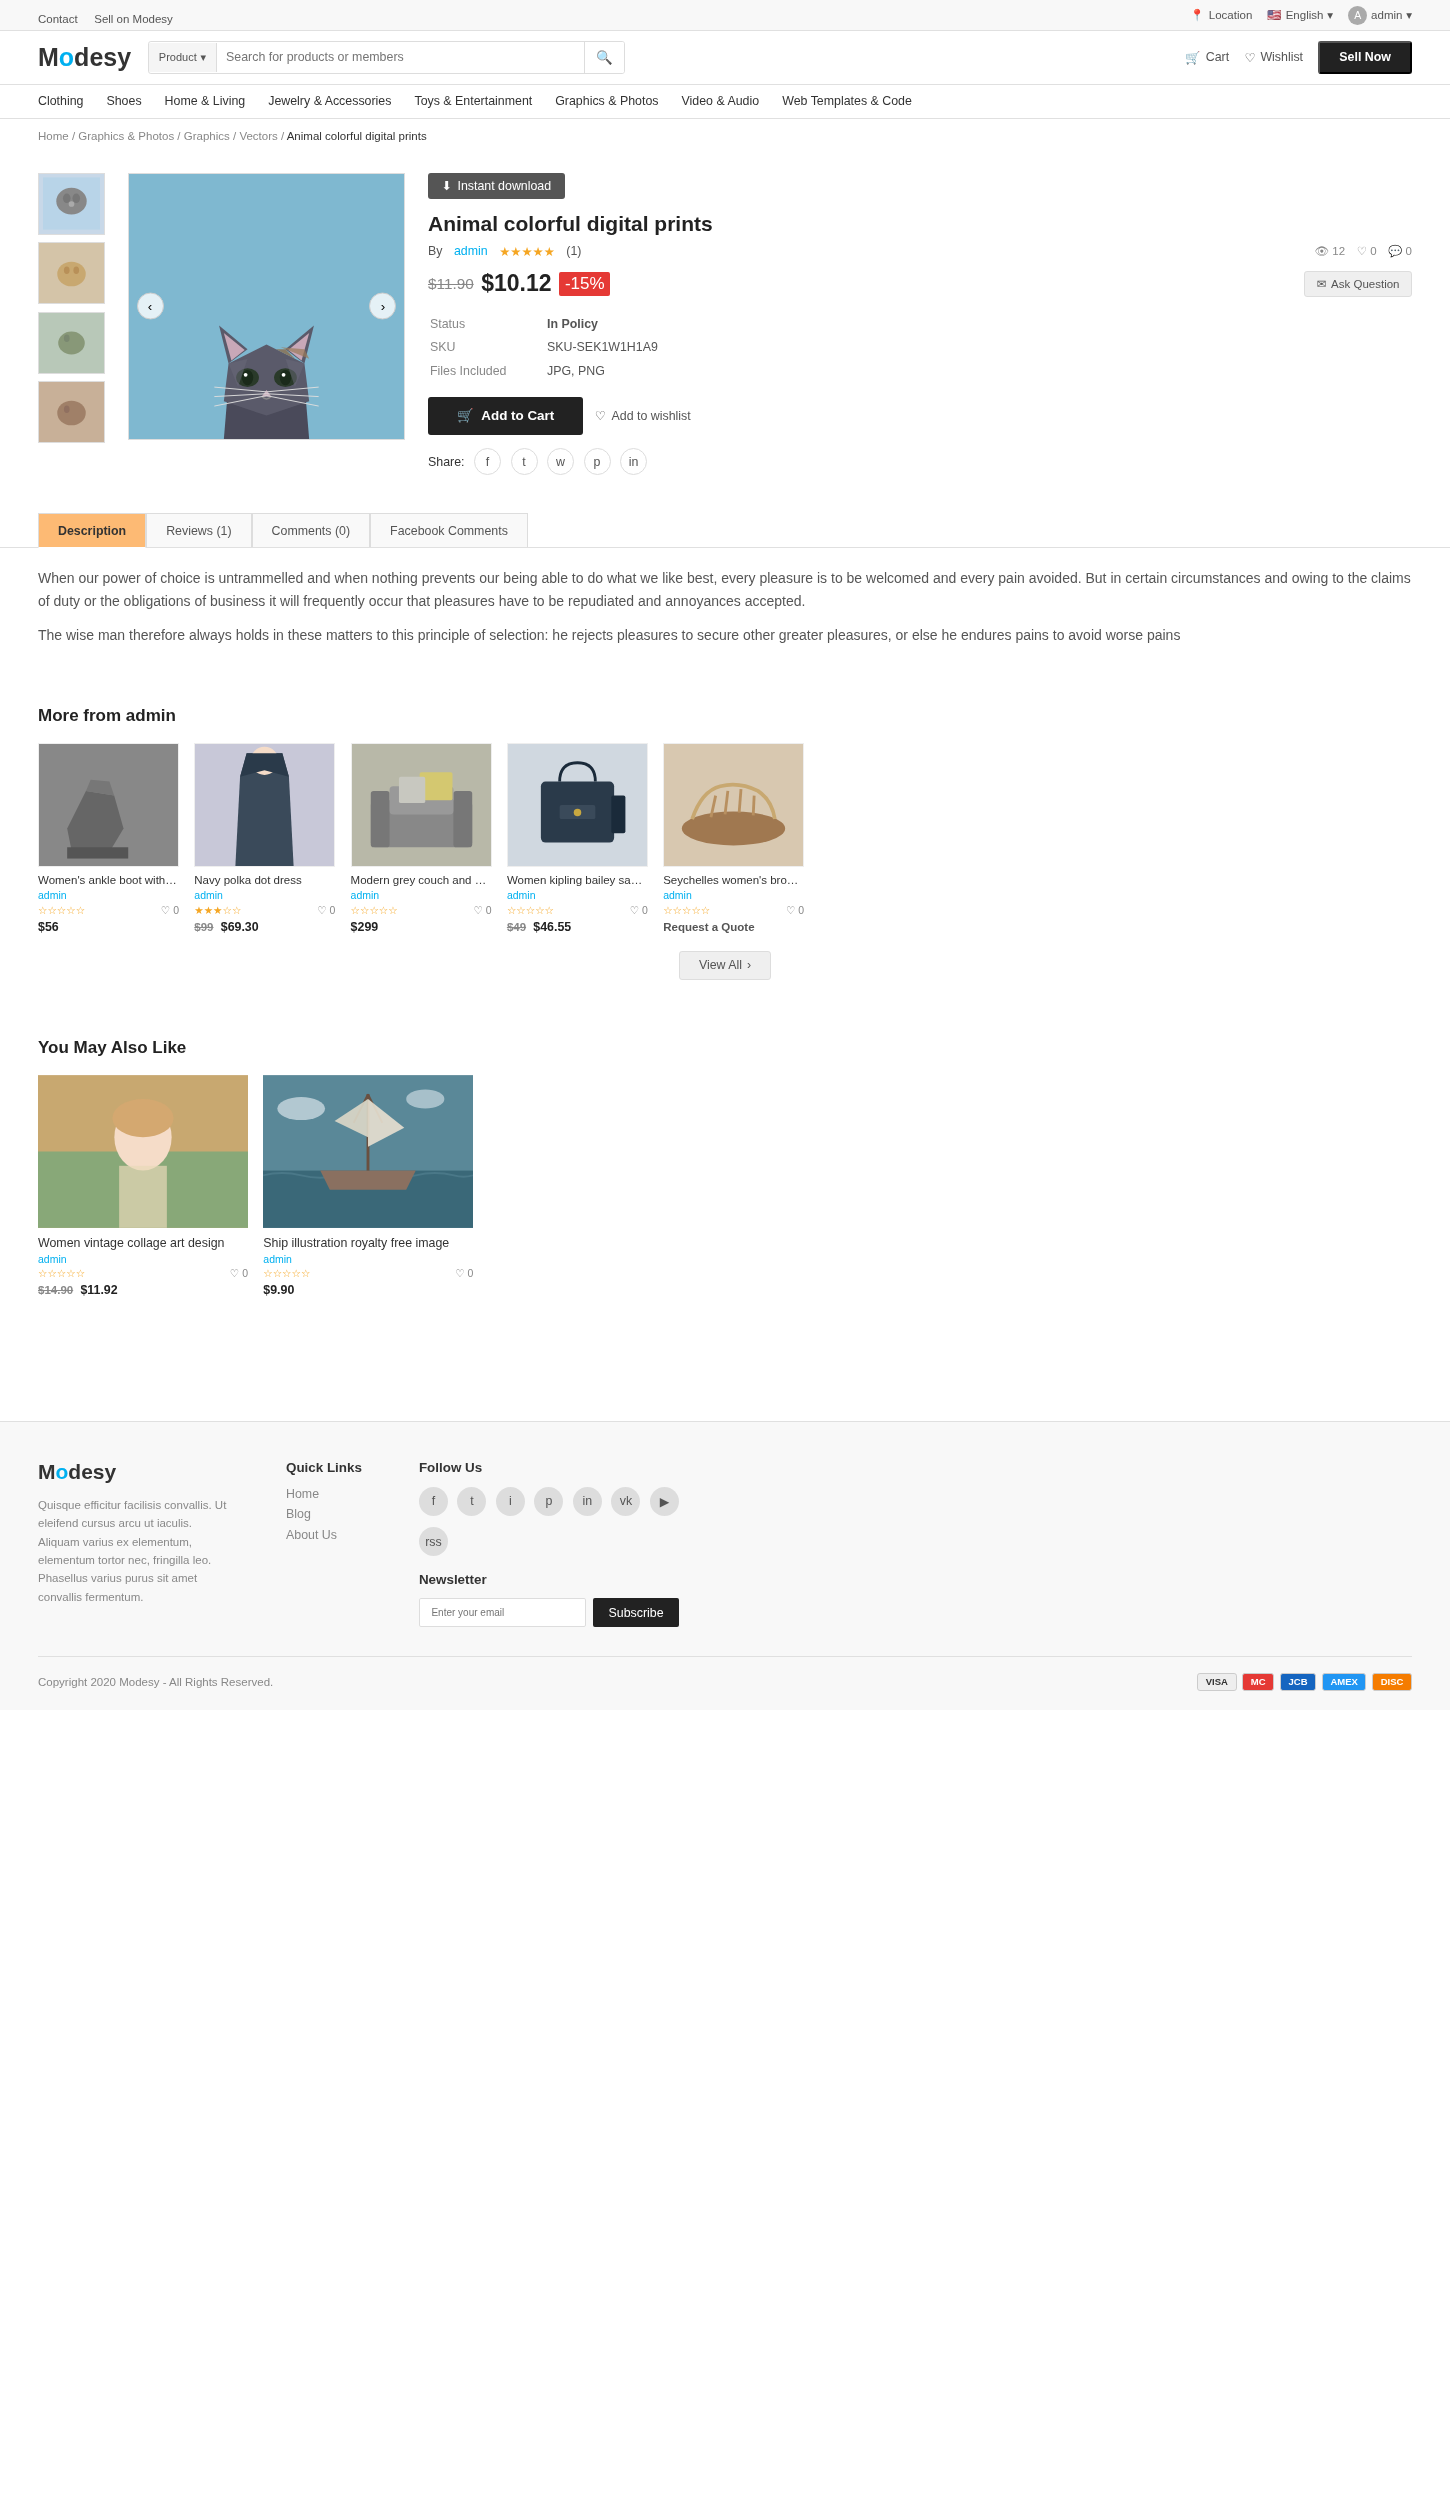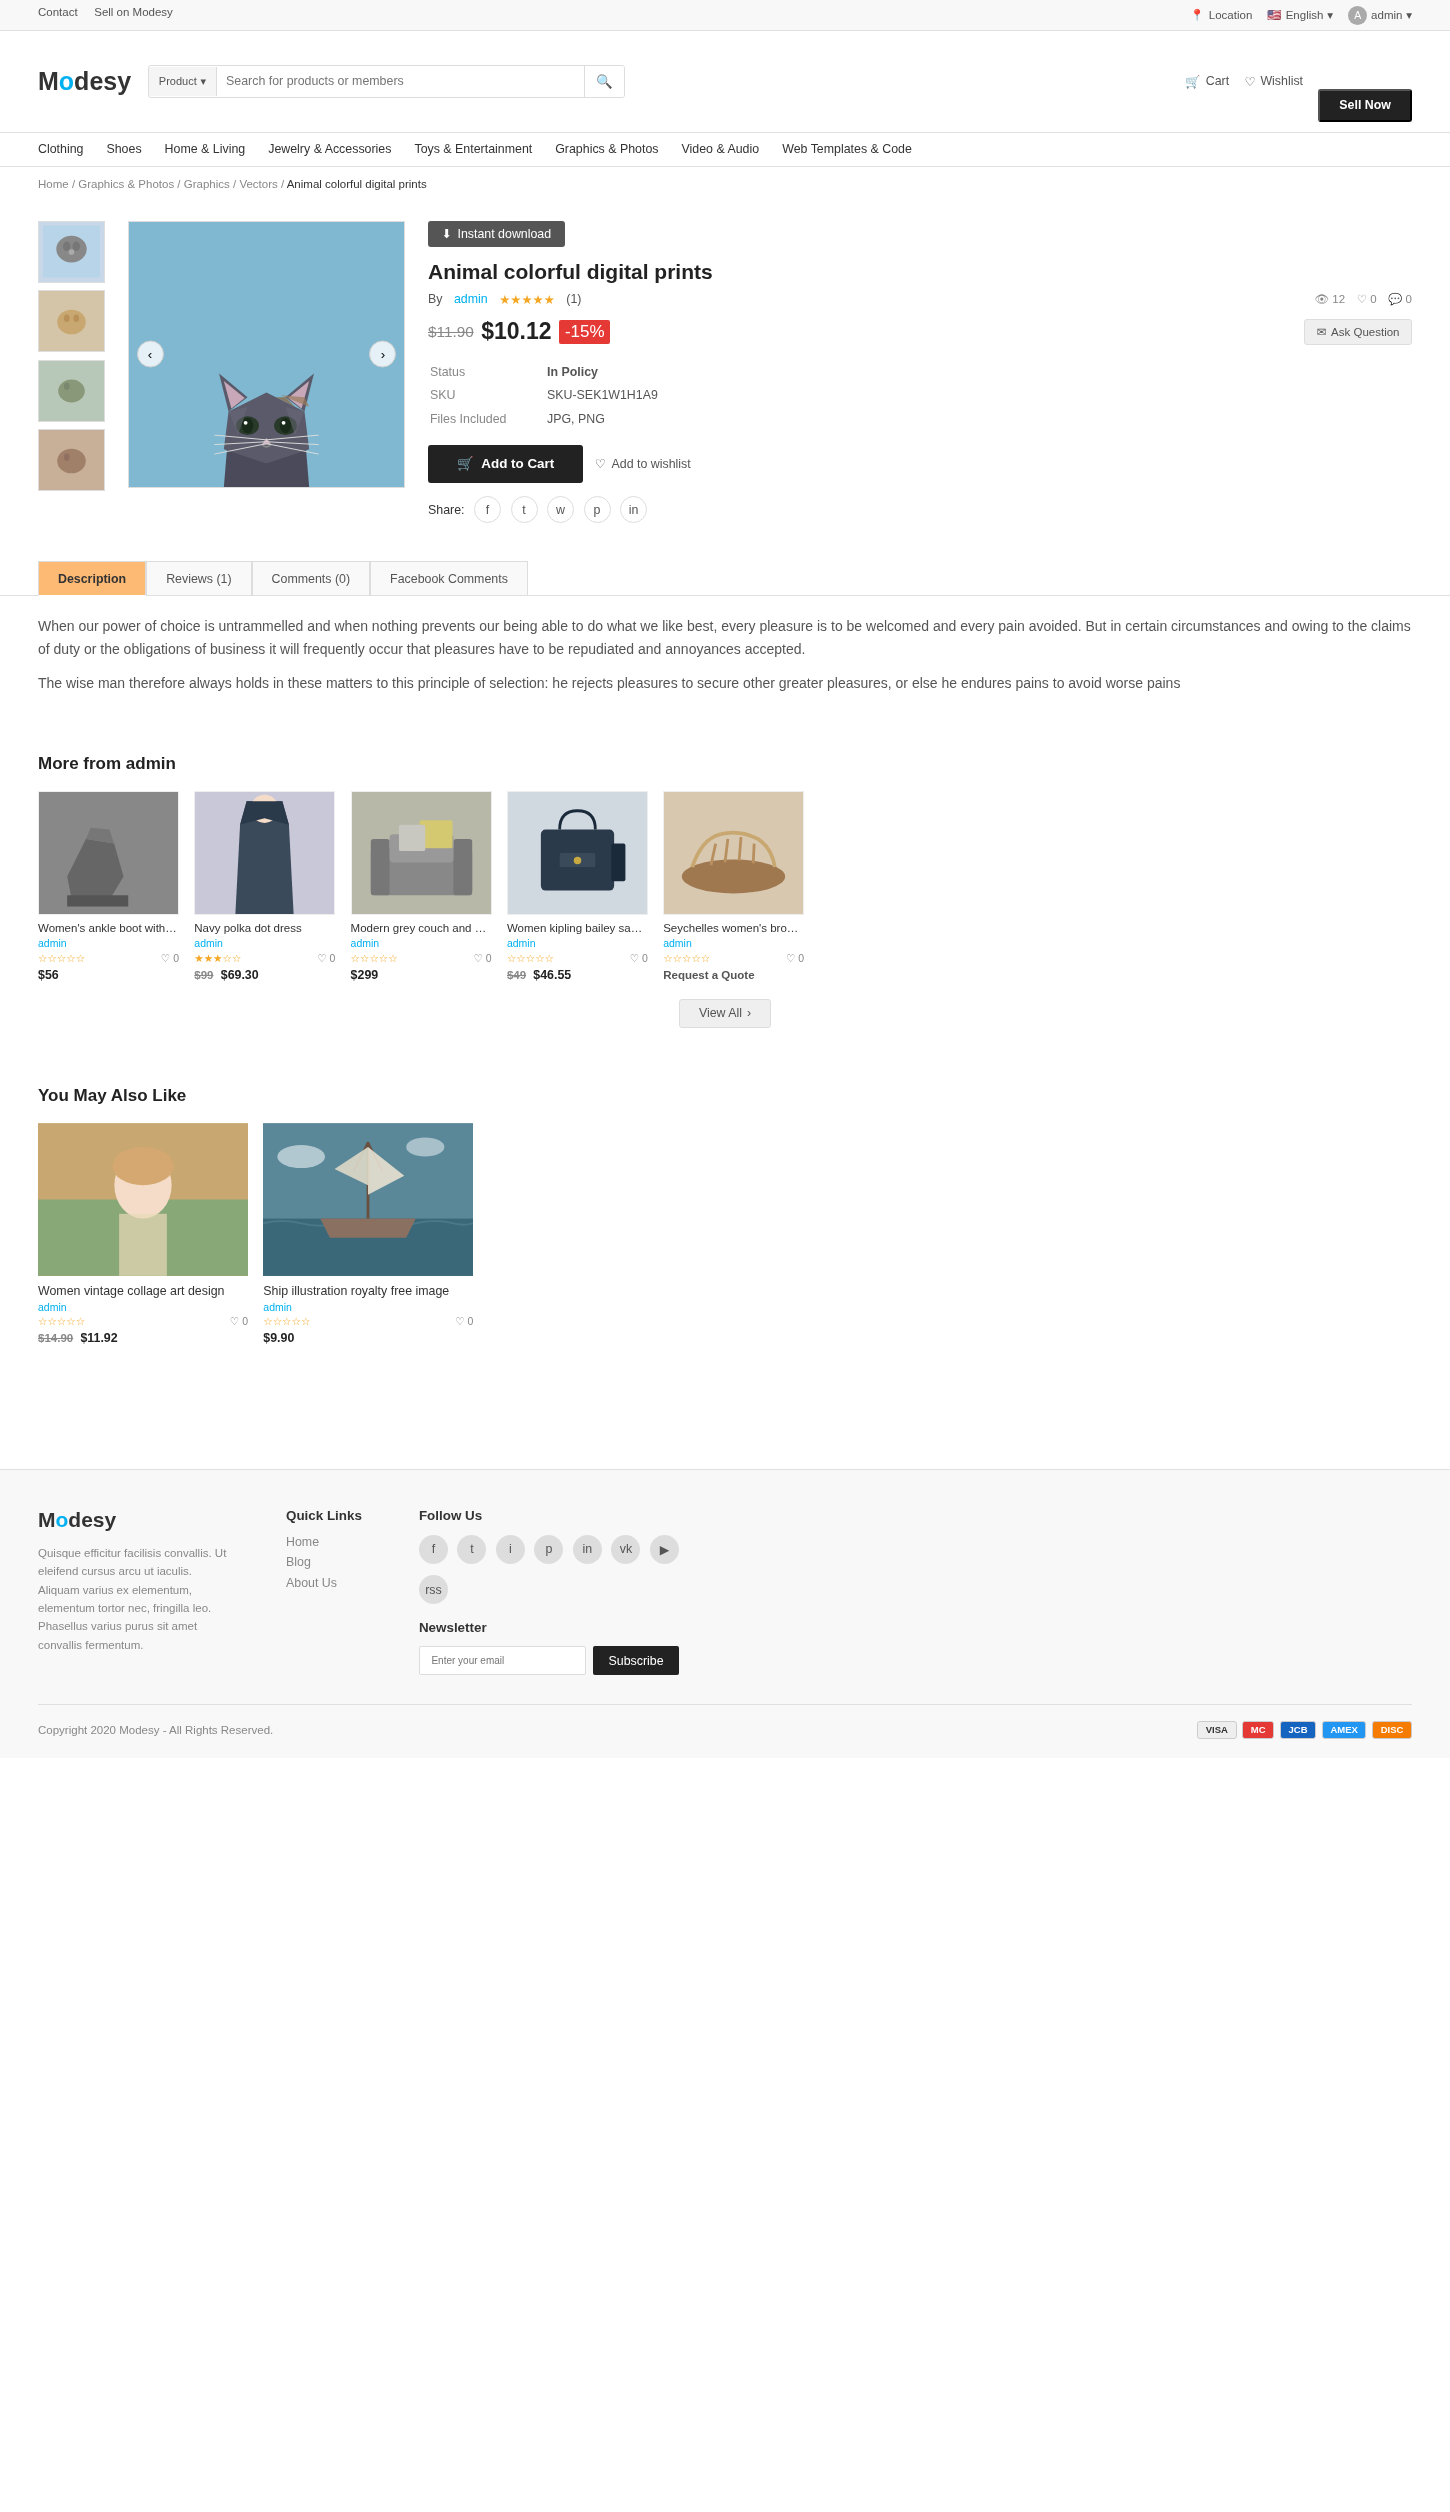--- a/index.html
+++ b/index.html
@@ -1,35 +1,35 @@
 <!DOCTYPE html>
 <html><head>
   <meta charset="utf-8">
   <style>
     * { box-sizing: border-box; margin: 0; padding: 0; }
     body { font-family: Arial, sans-serif; font-size: 13.4px; color: #333; background: #fff; }
     a { text-decoration: none; color: inherit; }
 
     
-    .top-bar { background: #f8f8f8; border-bottom: 1px solid #e0e0e0; padding: 5.7px 38px; display: flex; justify-content: space-between; align-items: flex-start; font-size: 11.5px; color: #555; gap: 31px; }
+    .top-bar { background: #f8f8f8; border-bottom: 1px solid #e0e0e0; padding: 5.7px 38px; display: flex; justify-content: space-between; align-items: flex-end; font-size: 11.5px; color: #555; gap: 31px; }
     .top-bar-left a { margin-right: 13.4px; color: #555; }
     .top-bar-right { display: flex; align-items: center; gap: 15.3px; }
     .top-bar-right span { display: flex; align-items: center; gap: 3.8px; }
 
     
     .header { padding: 9.5px 38px; display: flex; align-items: center; gap: 15.3px; border-bottom: 1px solid #e0e0e0; }
     .logo { font-size: 25px; font-weight: bold; color: #333; min-width: 95px; }
     .logo span { color: #00b0f0; }
     .search-bar { display: flex; align-items: center; border: 1px solid #ddd; border-radius: 2.9px; overflow: hidden; flex: 1; max-width: 477px; }
     .search-dropdown { padding: 7.6px 9.5px; background: #f5f5f5; border-right: 1px solid #ddd; font-size: 11px; color: #555; display: flex; align-items: center; gap: 3.8px; cursor: pointer; white-space: nowrap; }
     .search-input { flex: 1; border: none; outline: none; padding: 7.6px 9.5px; font-size: 12.4px; color: #999; }
     .search-btn { background: #fff; border: none; border-left: 1px solid #ddd; padding: 7.6px 11.5px; cursor: pointer; }
     .header-right { display: flex; align-items: center; gap: 15.3px; margin-left: auto; }
     .header-icon { display: flex; align-items: center; gap: 4.8px; font-size: 12.4px; color: #555; cursor: pointer; }
-    .sell-now-btn { background: #222; color: #fff; padding: 7.6px 19px; border-radius: 2.9px; font-size: 12.4px; font-weight: bold; cursor: pointer; margin-top: 48px; }
+    .sell-now-btn { background: #222; color: #fff; padding: 7.6px 19px; border-radius: 2.9px; font-size: 12.4px; font-weight: bold; cursor: pointer; }
 
     
     .nav { padding: 9.5px 38px; border-bottom: 1px solid #e0e0e0; display: flex; gap: 23px; }
     .nav a { font-size: 12.4px; color: #333; white-space: nowrap; }
 
     
     .breadcrumb { padding: 11.5px 38px; font-size: 11.5px; color: #888; }
     .breadcrumb span { color: #333; }
 
     

